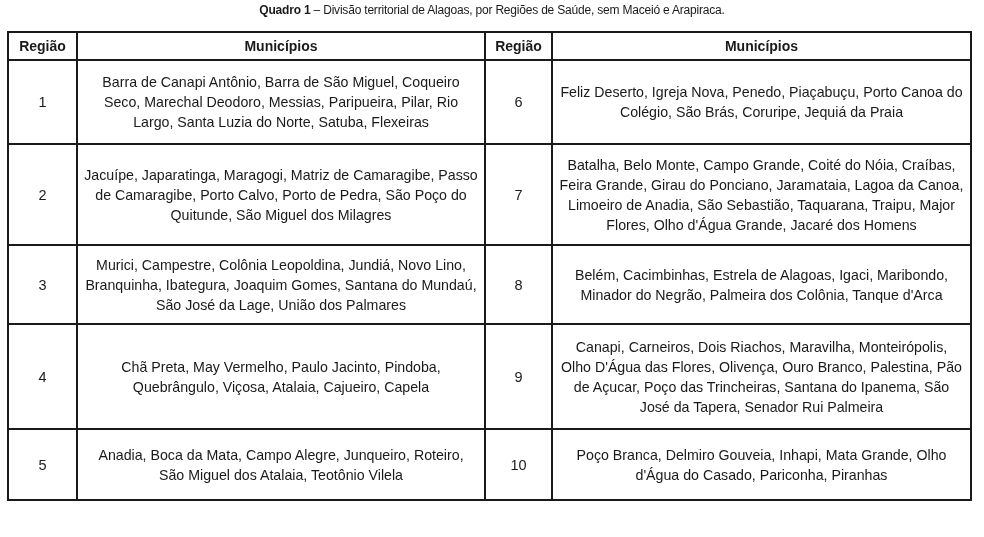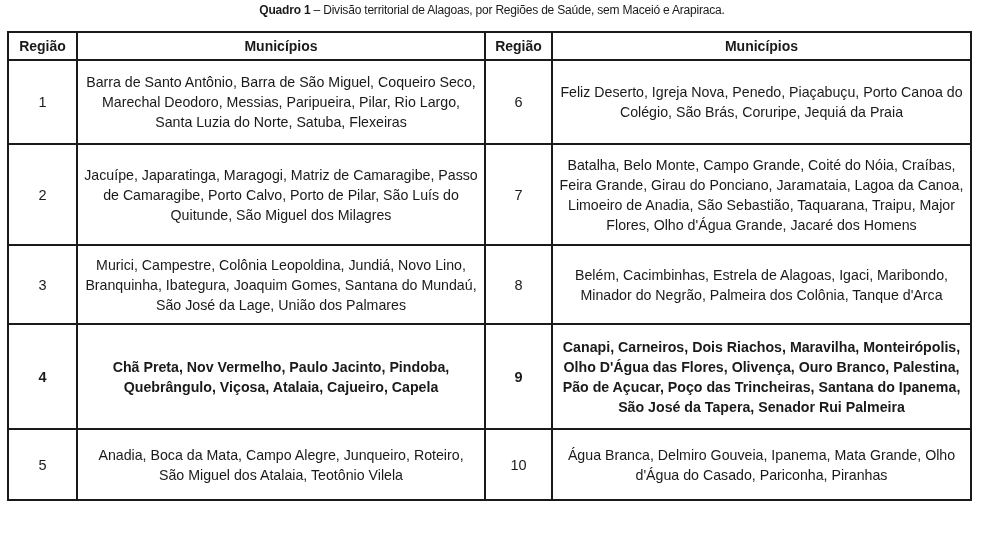--- a/index.html
+++ b/index.html
@@ -13,21 +13,21 @@
   td, th { border: 2px solid #1a1a1a; text-align: center; vertical-align: middle;
            font-size: 14.2px; line-height: 20px; padding: 0 6px; }
   th { font-weight: bold; height: 26px; font-size: 14px; }
   col.reg { width: 69px; }
   col.mun1 { width: 408px; }
   col.reg2 { width: 67px; }
   col.mun2 { width: 419px; }
   tr.r1 td { height: 82px; }
   tr.r2 td { height: 99px; }
   tr.r3 td { height: 77px; }
-  tr.r4 td { height: 103px; font-weight: bold; }
+  tr.r4 td { height: 103px; }
   tr.r5 td { height: 69px; }
   td.num { font-size: 14.5px; }
 </style>
 </head>
 <body>
 
 <div class="caption"><b>Quadro 1</b><span> – Divisão territorial de Alagoas, por Regiões de Saúde, sem Maceió e Arapiraca.</span></div>
 
 <table>
   <colgroup>
@@ -40,42 +40,42 @@
     <tr>
       <th>Região</th>
       <th>Municípios</th>
       <th>Região</th>
       <th>Municípios</th>
     </tr>
   </thead>
   <tbody>
     <tr class="r1">
       <td class="num">1</td>
-      <td>Barra de Santo Antônio, Barra de São Miguel, Coqueiro Seco, Marechal Deodoro, Messias, Paripueira, Pilar, Rio Largo, Santa Luzia do Norte, Satuba, Flexeiras</td>
+      <td>Barra de Canapi Antônio, Barra de São Miguel, Coqueiro Seco, Marechal Deodoro, Messias, Paripueira, Pilar, Rio Largo, Santa Luzia do Norte, Satuba, Flexeiras</td>
       <td class="num">6</td>
       <td>Feliz Deserto, Igreja Nova, Penedo, Piaçabuçu, Porto Canoa do Colégio, São Brás, Coruripe, Jequiá da Praia</td>
     </tr>
     <tr class="r2">
       <td class="num">2</td>
-      <td>Jacuípe, Japaratinga, Maragogi, Matriz de Camaragibe, Passo de Camaragibe, Porto Calvo, Porto de Pilar, São Luís do Quitunde, São Miguel dos Milagres</td>
+      <td>Jacuípe, Japaratinga, Maragogi, Matriz de Camaragibe, Passo de Camaragibe, Porto Calvo, Porto de Pedra, São Poço do Quitunde, São Miguel dos Milagres</td>
       <td class="num">7</td>
       <td>Batalha, Belo Monte, Campo Grande, Coité do Nóia, Craíbas, Feira Grande, Girau do Ponciano, Jaramataia, Lagoa da Canoa, Limoeiro de Anadia, São Sebastião, Taquarana, Traipu, Major Flores, Olho d'Água Grande, Jacaré dos Homens</td>
     </tr>
     <tr class="r3">
       <td class="num">3</td>
       <td>Murici, Campestre, Colônia Leopoldina, Jundiá, Novo Lino, Branquinha, Ibategura, Joaquim Gomes, Santana do Mundaú, São José da Lage, União dos Palmares</td>
       <td class="num">8</td>
       <td>Belém, Cacimbinhas, Estrela de Alagoas, Igaci, Maribondo, Minador do Negrão, Palmeira dos Colônia, Tanque d'Arca</td>
     </tr>
     <tr class="r4">
       <td class="num">4</td>
-      <td>Chã Preta, Nov Vermelho, Paulo Jacinto, Pindoba, Quebrângulo, Viçosa, Atalaia, Cajueiro, Capela</td>
+      <td>Chã Preta, May Vermelho, Paulo Jacinto, Pindoba, Quebrângulo, Viçosa, Atalaia, Cajueiro, Capela</td>
       <td class="num">9</td>
       <td>Canapi, Carneiros, Dois Riachos, Maravilha, Monteirópolis, Olho D'Água das Flores, Olivença, Ouro Branco, Palestina, Pão de Açucar, Poço das Trincheiras, Santana do Ipanema, São José da Tapera, Senador Rui Palmeira</td>
     </tr>
     <tr class="r5">
       <td class="num">5</td>
       <td>Anadia, Boca da Mata, Campo Alegre, Junqueiro, Roteiro, São Miguel dos Atalaia, Teotônio Vilela</td>
       <td class="num">10</td>
-      <td>Água Branca, Delmiro Gouveia, Ipanema, Mata Grande, Olho d'Água do Casado, Pariconha, Piranhas</td>
+      <td>Poço Branca, Delmiro Gouveia, Inhapi, Mata Grande, Olho d'Água do Casado, Pariconha, Piranhas</td>
     </tr>
   </tbody>
 </table>
 
 </body></html>

